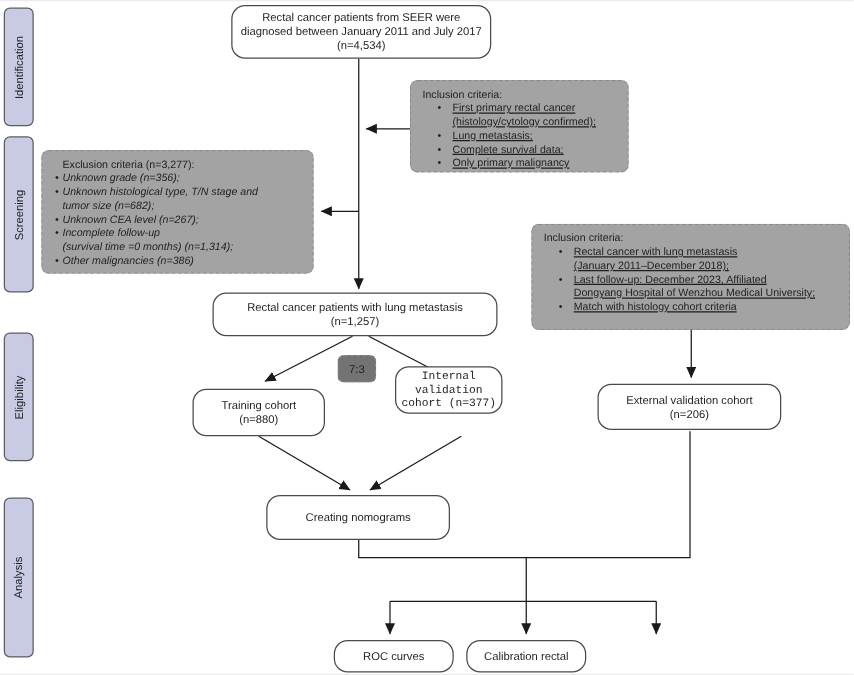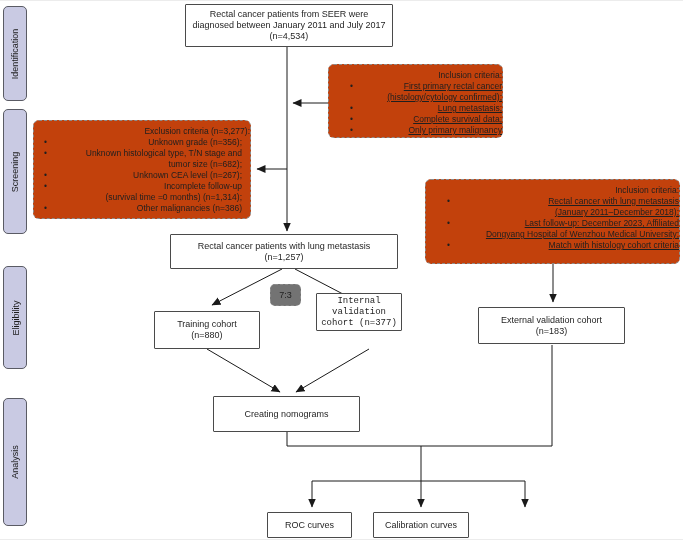--- a/index.html
+++ b/index.html
@@ -26,52 +26,51 @@
   .wires { position: absolute; left: 0; top: 0; z-index: 1; }
   .wires path { fill: none; stroke: var(--arrow); stroke-width: 1; }
   .wires marker path { fill: var(--arrow); stroke: none; }
 
   .box {
     position: absolute;
     z-index: 2;
     box-sizing: border-box;
     background: #fff;
     border: 1px solid var(--box-border);
-    border-radius: 1px;
+    border-radius: 11px;
     display: flex;
     align-items: center;
     justify-content: center;
     text-align: center;
     white-space: pre-line;
     font-size: 9px;
     line-height: 11px;
     padding: 2px 4px;
   }
   .dashed {
     position: absolute;
     z-index: 2;
     box-sizing: border-box;
-    background: #c2410c;
+    background: #a3a3a3;
     border: 1px dashed var(--dashed-border);
     border-radius: 6px;
     font-size: 8.5px;
     line-height: 11px;
     padding-top: 5px;
-    text-align: right;
   }
   .crit-title { white-space: pre-line; }
   .crit-item { position: relative; white-space: pre-line; }
   .crit-item::before { content: "\2022"; position: absolute; }
   
   .style-incl .crit-title { padding-left: 9px; }
   .style-incl .crit-item { padding-left: 33px; text-decoration: underline; }
   .style-incl .crit-item::before { left: 21px; }
   
   .style-excl .crit-title { padding-left: 16px; }
-  .style-excl .crit-item { padding-left: 16px; padding-right: 8px; }
+  .style-excl .crit-item { padding-left: 16px; padding-right: 8px; font-style: italic; }
   .style-excl .crit-item::before { left: 10px; }
 
   .ratio-box {
     position: absolute;
     z-index: 2;
     box-sizing: border-box;
     background: #737373;
     border: 1px dashed var(--dashed-border);
     border-radius: 5px;
     display: flex;
@@ -148,27 +147,27 @@
   <div class="box" style="left:170px;top:233px;width:228px;height:35px;">Rectal cancer patients with lung metastasis
 (n=1,257)</div>
 
   <div class="box" style="left:154px;top:310px;width:106px;height:38px;">Training cohort
 (n=880)</div>
 
   <div class="box" style="left:316px;top:292px;width:86px;height:38px;font-family:Liberation Mono, monospace;">Internal validation
 cohort (n=377)</div>
 
   <div class="box" style="left:478px;top:306px;width:147px;height:37px;">External validation cohort
-(n=183)</div>
+(n=206)</div>
 
   <div class="box" style="left:213px;top:395px;width:147px;height:36px;">Creating nomograms</div>
 
-  <div class="box" style="left:267px;top:511px;width:85px;height:26px;">ROC curves</div>
+  <div class="box" style="left:267px;top:511px;width:96px;height:26px;">ROC curves</div>
 
-  <div class="box" style="left:373px;top:511px;width:96px;height:26px;">Calibration curves</div>
+  <div class="box" style="left:373px;top:511px;width:96px;height:26px;">Calibration rectal</div>
 
 
   <div class="ratio-box" style="left:270px;top:283px;width:31px;height:22px;">7:3</div>
 
   <div class="dashed style-incl" style="left:328px;top:63px;width:175px;height:74px;">
     <div class="crit-title">Inclusion criteria:</div>
     <div class="crit-item">First primary rectal cancer
 (histology/cytology confirmed);</div>
     <div class="crit-item">Lung metastasis;</div>
     <div class="crit-item">Complete survival data;</div>

